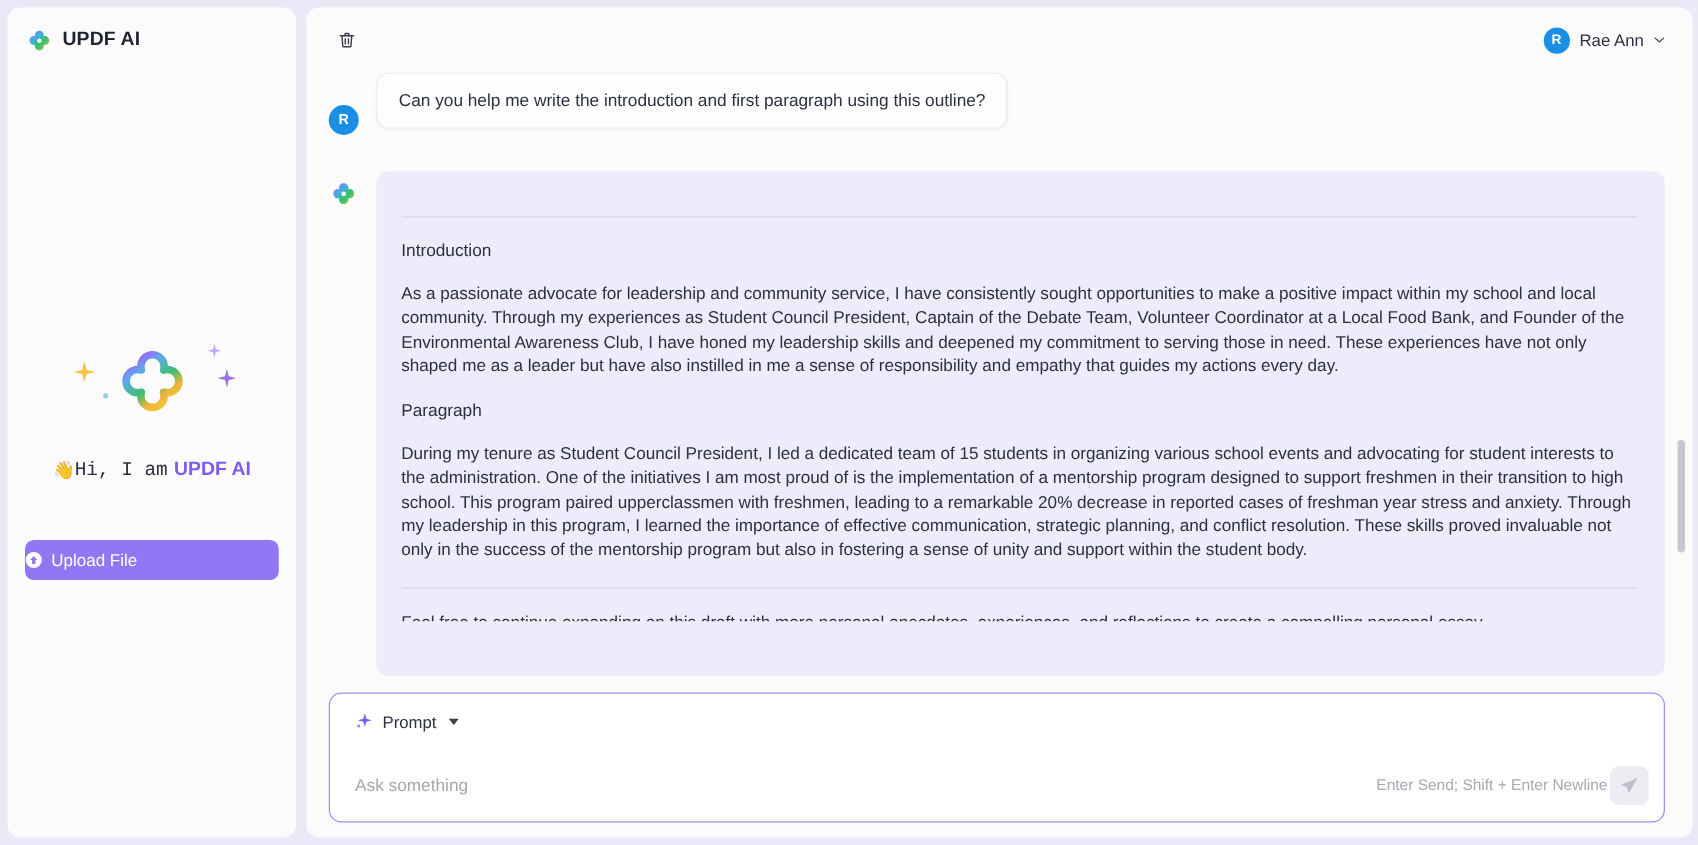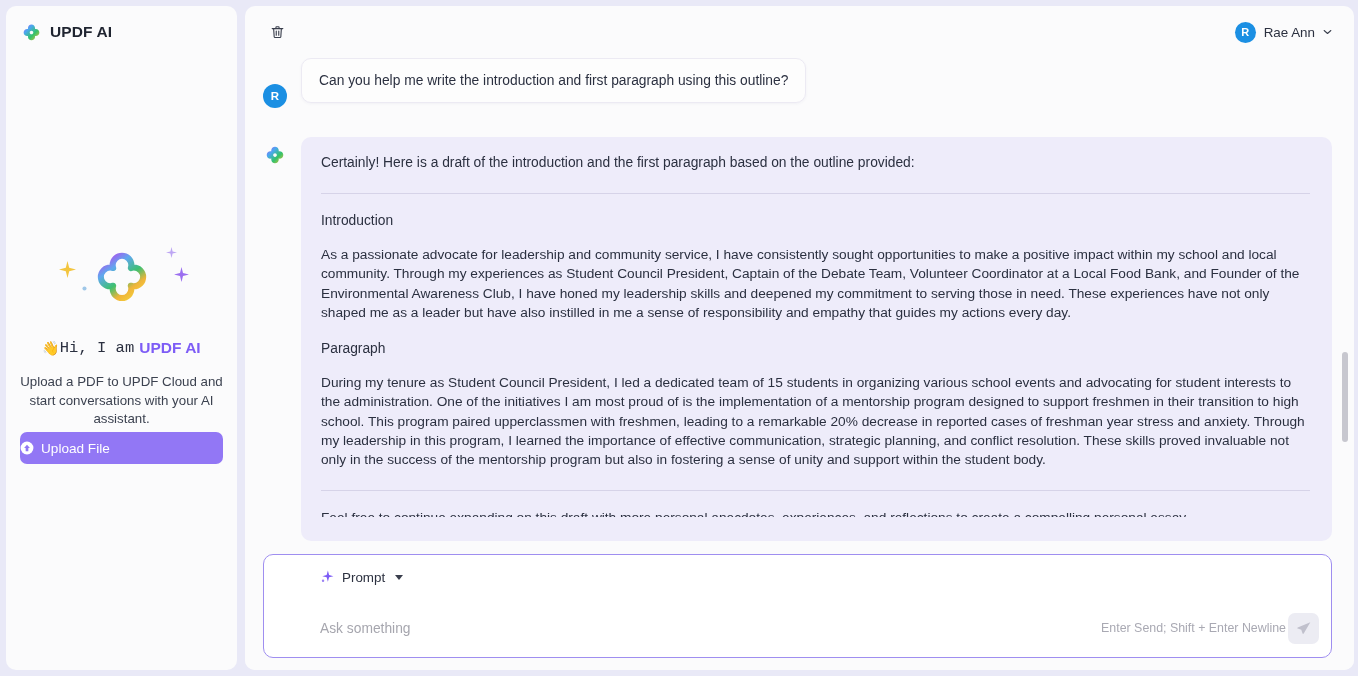--- a/index.html
+++ b/index.html
@@ -247,21 +247,20 @@
     height: 104px;
   }
   .composer {
     width: 100%; height: 100%;
     border-radius: 10px;
     background: #ffffff;
     border: 1.6px solid #9f8ef0;
     display: flex;
     flex-direction: column;
     overflow: hidden;
-    padding-left: 36px;
   }
   .composer-top {
     height: 44px;
     display: flex; align-items: center;
     padding: 0 20px;
     gap: 8px;
   }
   .prompt-chip {
     display: flex; align-items: center; gap: 8px;
     cursor: pointer;
@@ -354,21 +353,20 @@
           <path fill="none" stroke="url(#lgB)" stroke-width="5.2" stroke-linejoin="round" d="M24 7.5c-4.4 0-8 3.6-8 8 0 .9.15 1.75.42 2.55a8.06 8.06 0 00-2.55-.42c-4.4 0-8 3.6-8 8s3.6 8 8 8c.9 0 1.75-.15 2.55-.42a8.06 8.06 0 00-.42 2.55c0 4.4 3.6 8 8 8s8-3.6 8-8c0-.9-.15-1.75-.42-2.55.8.27 1.65.42 2.55.42 4.4 0 8-3.6 8-8s-3.6-8-8-8c-.9 0-1.75.15-2.55.42.27-.8.42-1.65.42-2.55 0-4.4-3.6-8-8-8z"></path>
         </svg>
       </div>
 
       <div class="greeting">
         <span class="wave">👋</span>
         <span class="hi-text">Hi, I am</span>
         <span class="brand-accent">UPDF AI</span>
       </div>
 
-      <div class="subtitle">Upload a PDF to UPDF Cloud and start conversations with your AI assistant.</div>
     </div>
 
     <button class="upload-btn">
       <svg class="upload-icon" viewBox="0 0 24 24" xmlns="http://www.w3.org/2000/svg">
         <circle cx="12" cy="12" r="11" fill="#ffffff"></circle>
         <path d="M12 6.5l5 5.5h-2.7v5.5H9.7V12H7z" fill="#9277f5"></path>
       </svg>
       <span>Upload File</span>
     </button>
   </aside>
@@ -410,21 +408,20 @@
                 <stop offset="32%" stop-color="#4aa8ef"></stop>
                 <stop offset="64%" stop-color="#34c26a"></stop>
                 <stop offset="100%" stop-color="#f5c132"></stop>
               </linearGradient>
             </defs>
             <path fill="url(#lgC)" d="M24 4c-5 0-9 4-9 9 0 .8.1 1.5.3 2.2-.7-.2-1.4-.3-2.2-.3-5 0-9 4-9 9s4 9 9 9c.8 0 1.5-.1 2.2-.3-.2.7-.3 1.4-.3 2.2 0 5 4 9 9 9s9-4 9-9c0-.8-.1-1.5-.3-2.2.7.2 1.4.3 2.2.3 5 0 9-4 9-9s-4-9-9-9c-.8 0-1.5.1-2.2.3.2-.7.3-1.4.3-2.2 0-5-4-9-9-9zm0 15.5c2.5 0 4.5 2 4.5 4.5s-2 4.5-4.5 4.5-4.5-2-4.5-4.5 2-4.5 4.5-4.5z"></path>
           </svg>
         </div>
 
         <div class="bubble-ai">
-          <div class="ai-lead">Certainly! Here is a draft of the introduction and the first paragraph based on the outline provided:</div>
           <div class="ai-divider"></div>
           <div class="ai-h">Introduction</div>
           <div class="ai-p">As a passionate advocate for leadership and community service, I have consistently sought opportunities to make a positive impact within my school and local community. Through my experiences as Student Council President, Captain of the Debate Team, Volunteer Coordinator at a Local Food Bank, and Founder of the Environmental Awareness Club, I have honed my leadership skills and deepened my commitment to serving those in need. These experiences have not only shaped me as a leader but have also instilled in me a sense of responsibility and empathy that guides my actions every day.</div>
           <div class="ai-h">Paragraph</div>
           <div class="ai-p">During my tenure as Student Council President, I led a dedicated team of 15 students in organizing various school events and advocating for student interests to the administration. One of the initiatives I am most proud of is the implementation of a mentorship program designed to support freshmen in their transition to high school. This program paired upperclassmen with freshmen, leading to a remarkable 20% decrease in reported cases of freshman year stress and anxiety. Through my leadership in this program, I learned the importance of effective communication, strategic planning, and conflict resolution. These skills proved invaluable not only in the success of the mentorship program but also in fostering a sense of unity and support within the student body.</div>
           <div class="ai-divider"></div>
           <div class="ai-clip">Feel free to continue expanding on this draft with more personal anecdotes, experiences, and reflections to create a compelling personal essay.</div>
         </div>
       </div>
 

